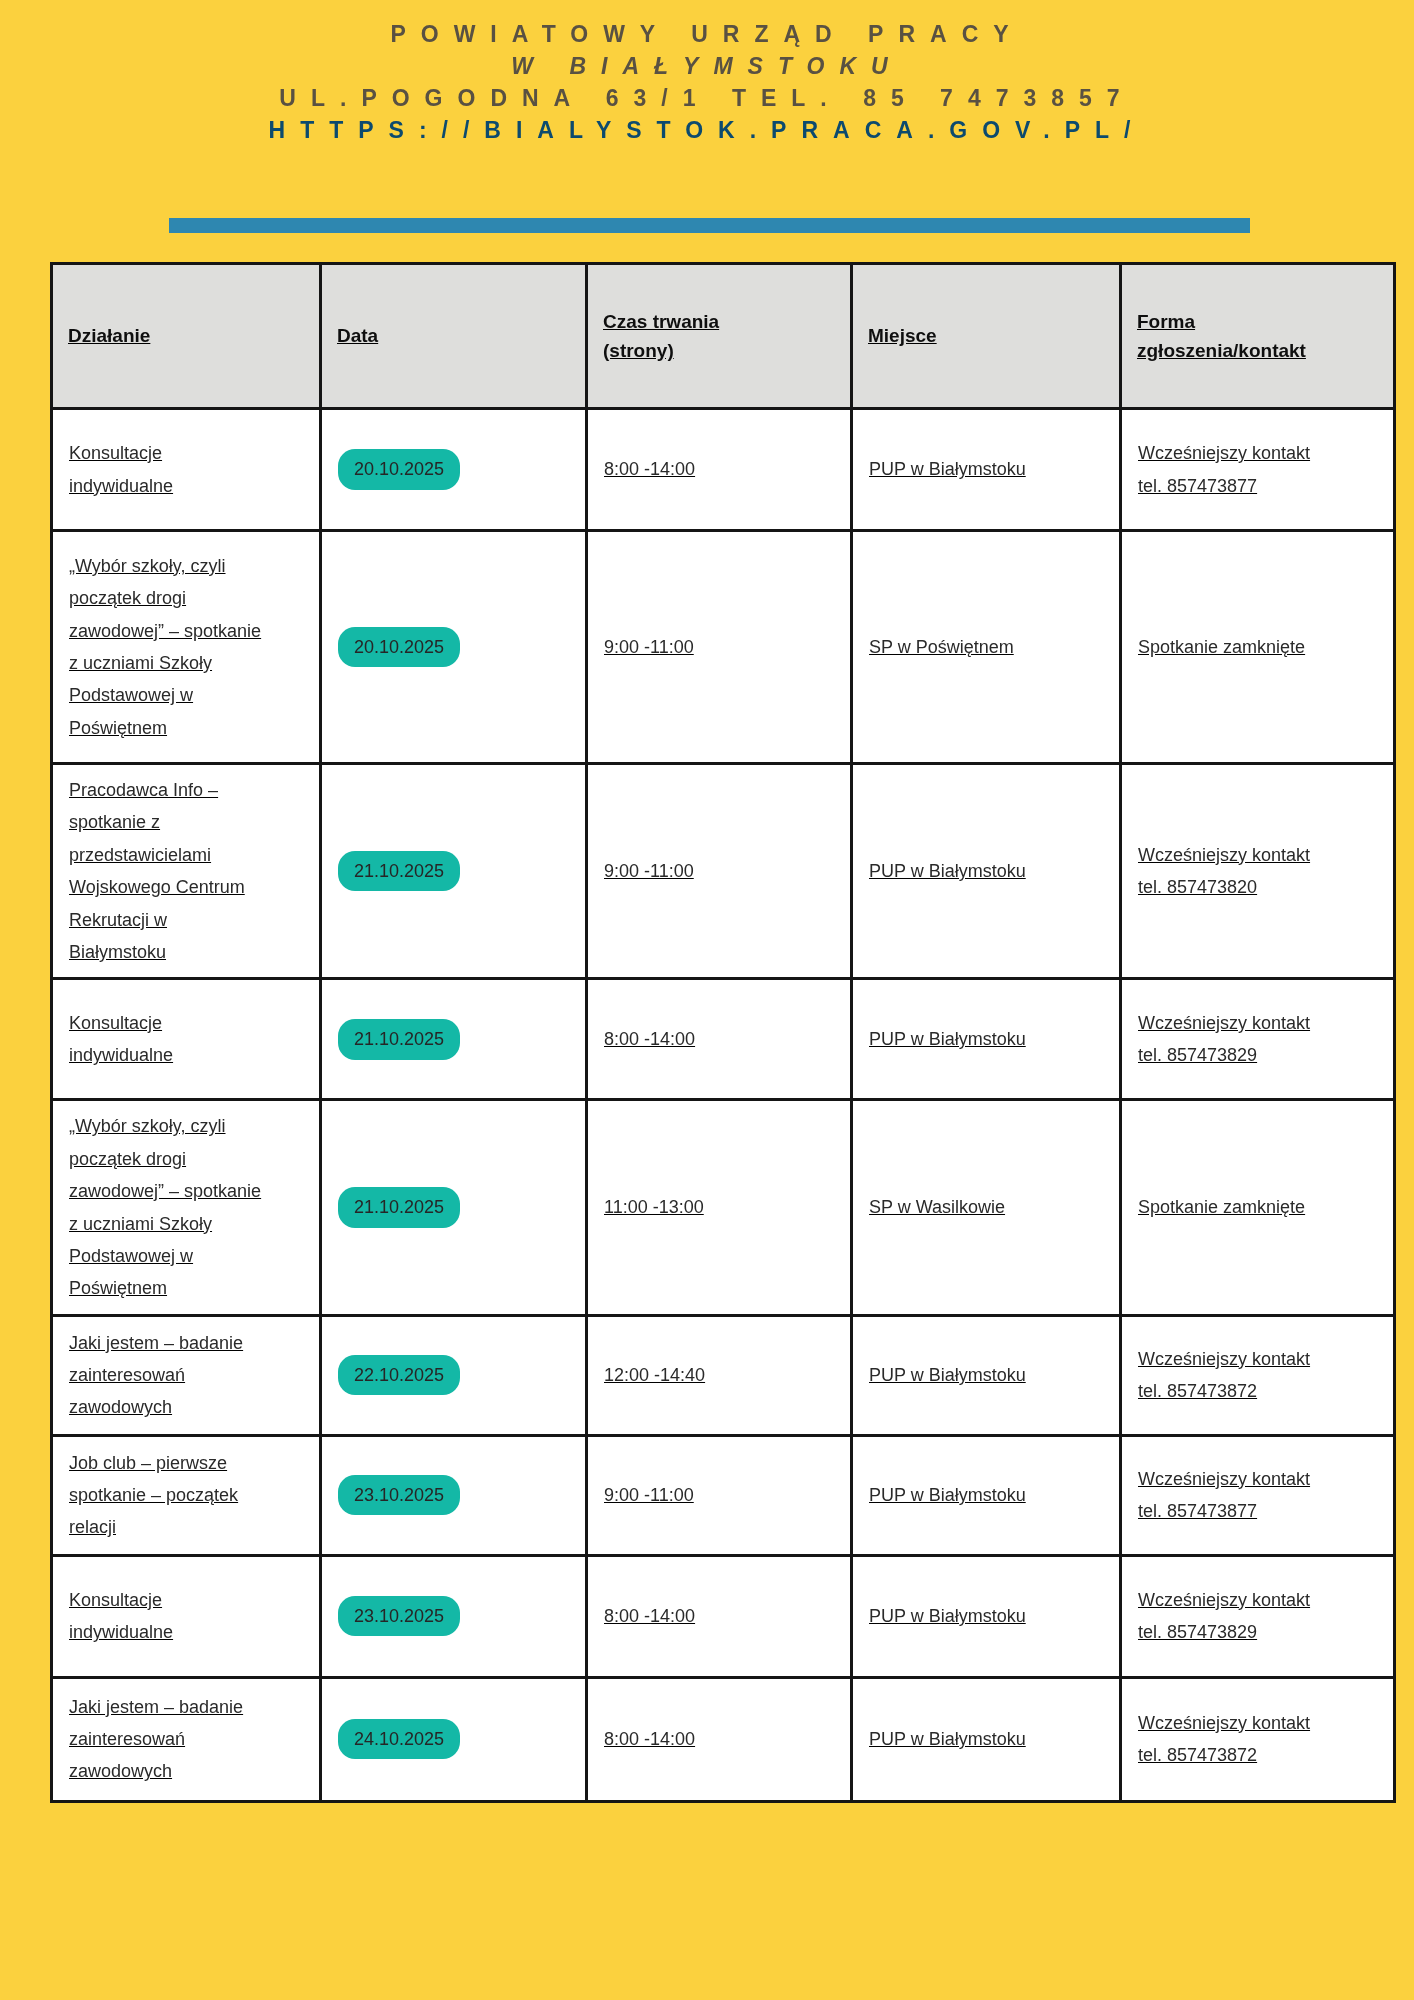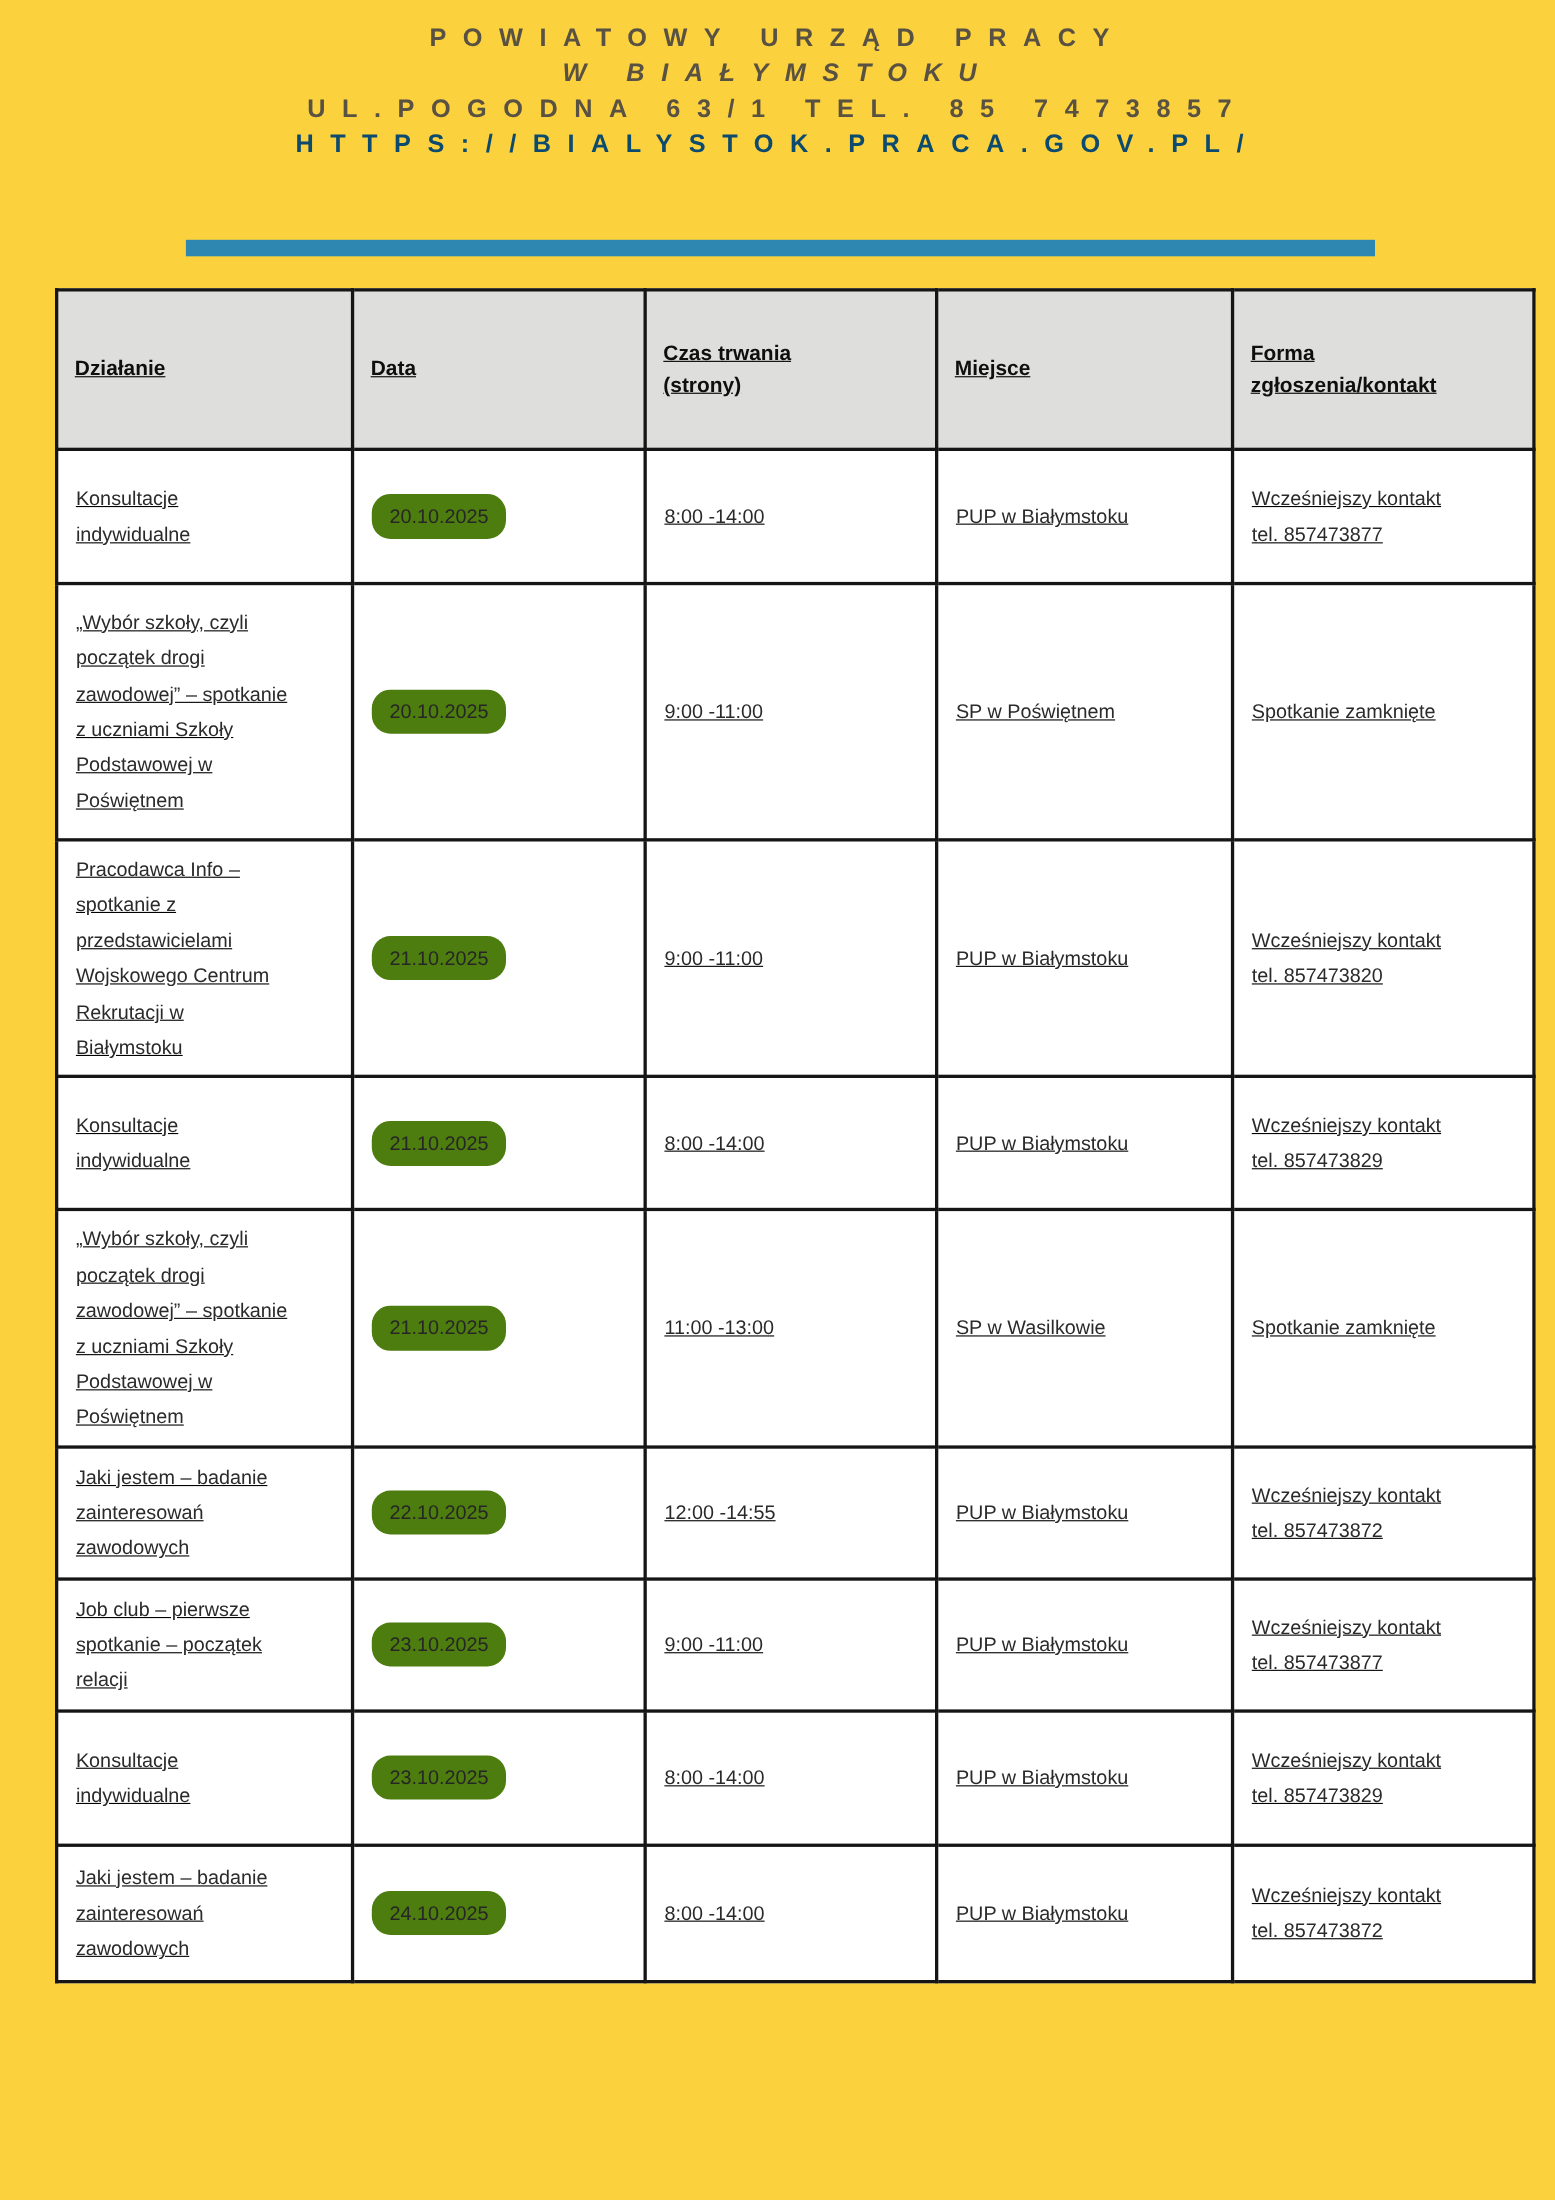--- a/index.html
+++ b/index.html
@@ -32,21 +32,21 @@
     background:#DEDEDC;color:#0f0f0f;
     font-size:19px;font-weight:bold;line-height:1.55;
     padding:10px 12px 10px 15px;height:122px;
   }
   table.schedule td{
     background:#ffffff;color:#2a2a2a;
     font-size:18px;line-height:1.8;
     padding:9px 14px 9px 16px;
   }
   .pill{
-    display:inline-block;background:#4d7c0f;border-radius:17px;
+    display:inline-block;background:#14b8a6;border-radius:17px;
     padding:4px 16px;white-space:nowrap;color:#262626;
   }
 </style>
 </head>
 <body style="background: rgb(251, 209, 62);">
 
 <div class="masthead">
   <div class="mh-line" style="color: rgb(89, 81, 66);">POWIATOWY URZĄD PRACY</div>
   <div class="mh-line" style="color: rgb(89, 81, 66); font-style: italic;">W BIAŁYMSTOKU</div>
   <div class="mh-line" style="color: rgb(89, 81, 66);">UL.POGODNA 63/1 TEL. 85 7473857</div>
@@ -128,21 +128,21 @@
     <td><span class="pill">21.10.2025</span></td>
     <td>11:00 -13:00</td>
     <td>SP w Wasilkowie</td>
     <td>Spotkanie zamknięte</td>
   </tr>
       <tr style="height: 120px;">
     <td>Jaki jestem – badanie
 zainteresowań
 zawodowych</td>
     <td><span class="pill">22.10.2025</span></td>
-    <td>12:00 -14:55</td>
+    <td>12:00 -14:40</td>
     <td>PUP w Białymstoku</td>
     <td>Wcześniejszy kontakt
 tel. 857473872</td>
   </tr>
       <tr style="height: 120px;">
     <td>Job club – pierwsze
 spotkanie – początek
 relacji</td>
     <td><span class="pill">23.10.2025</span></td>
     <td>9:00 -11:00</td>

